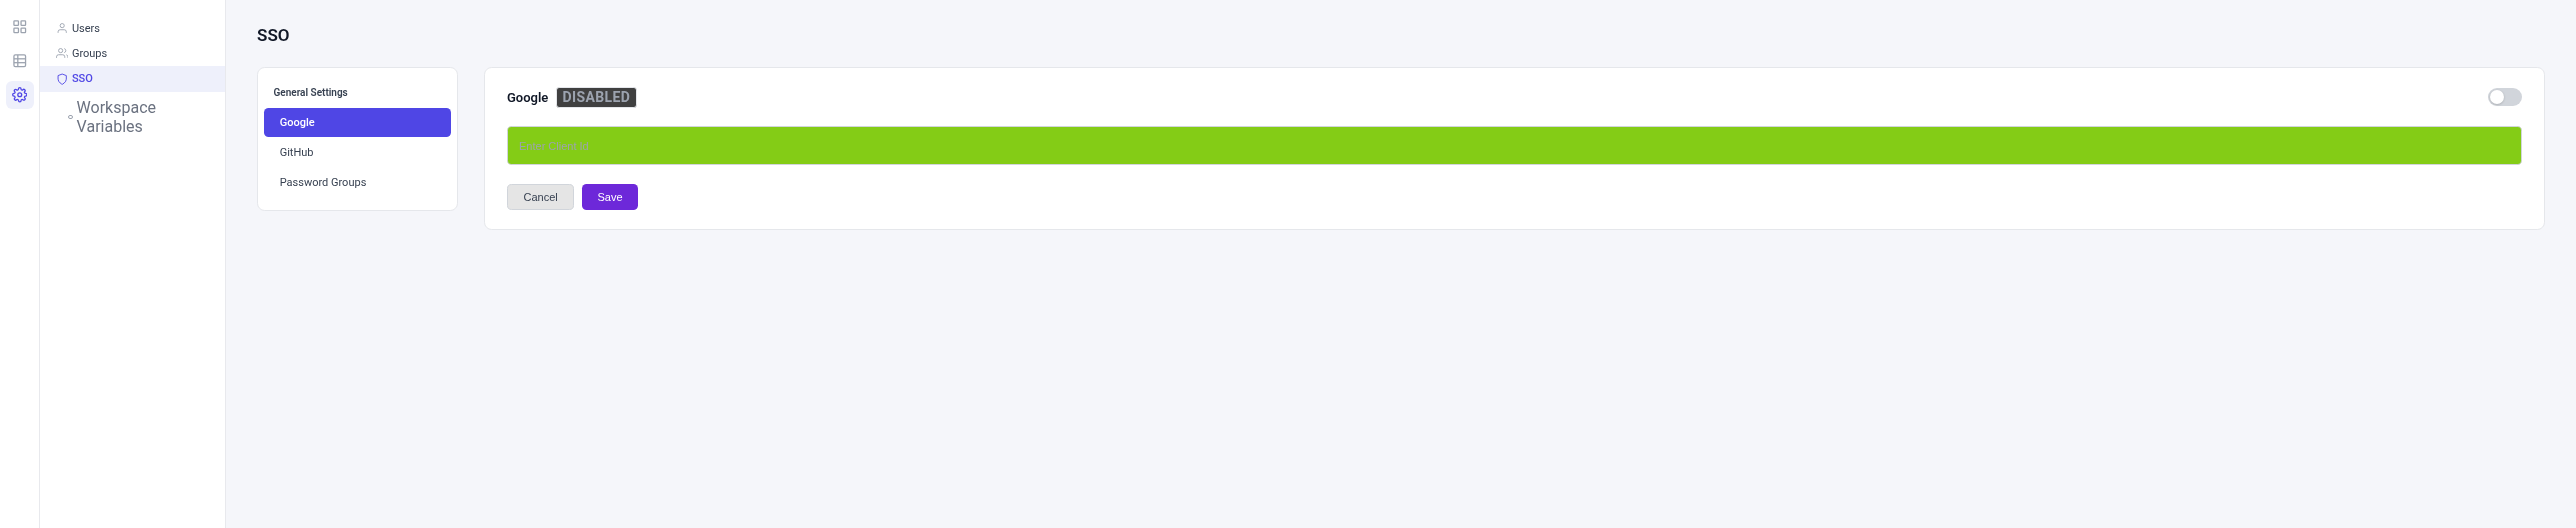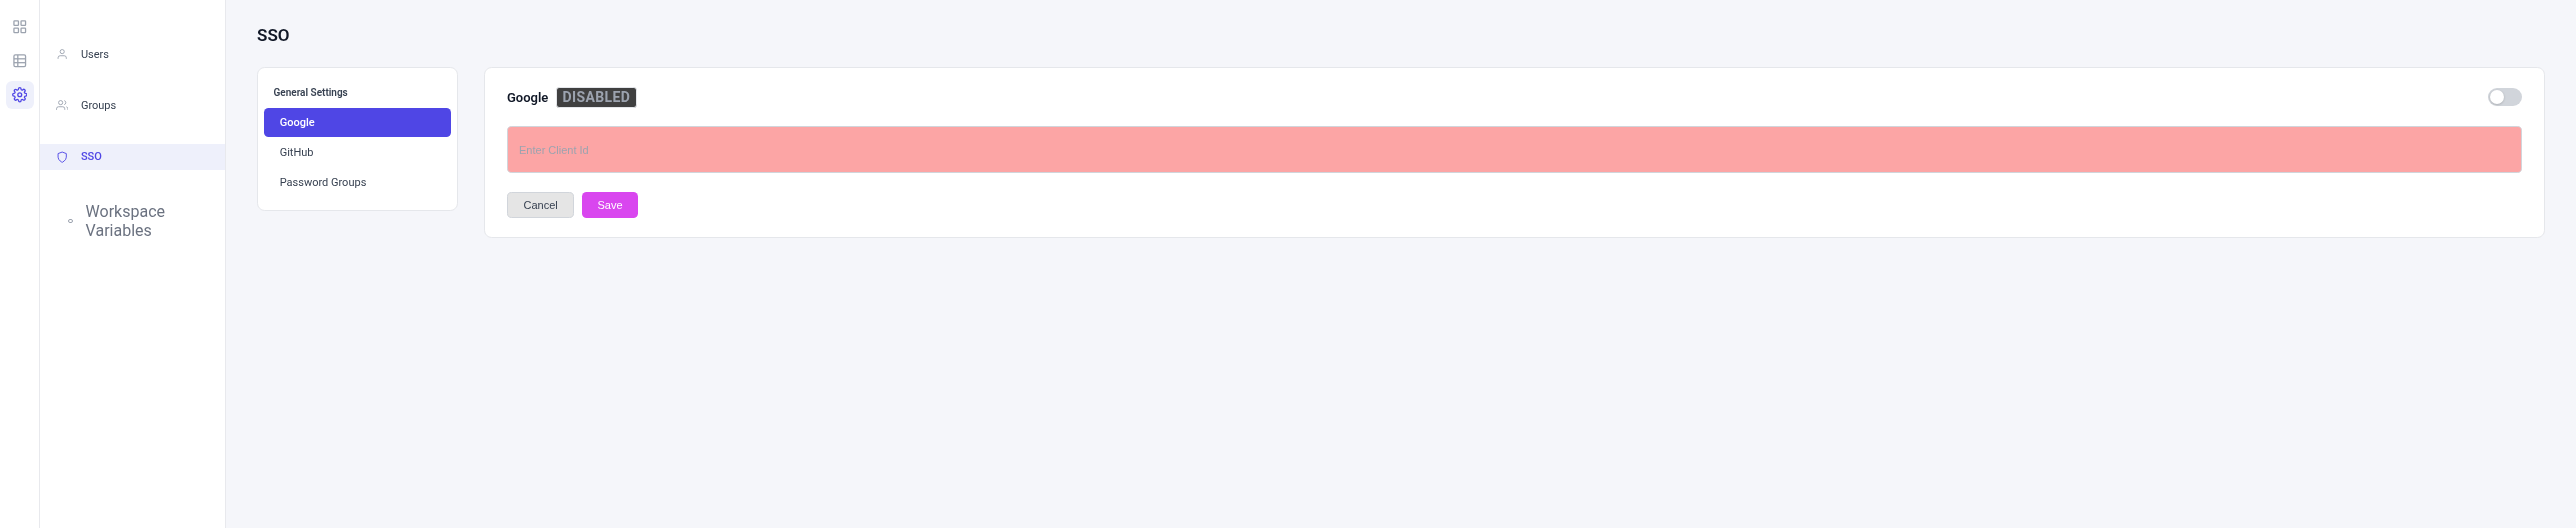--- a/index.html
+++ b/index.html
@@ -46,27 +46,26 @@
     .nav-sidebar {
       width: 186px;
       background: #fff;
       border-right: 0.8px solid #e8e9ed;
       padding: 15.5px 0;
       flex-shrink: 0;
     }
     .nav-item {
       display: flex;
       align-items: center;
-      gap: 13px;
+      gap: 4px;
       padding: 6.2px 15.5px;
       cursor: pointer;
       color: #374151;
       font-size: 11px;
       border-radius: 0;
-      margin-top: 26px;
     }
     .nav-item.active {
       background: #eef0fb;
       color: #4f46e5;
       font-weight: 500;
     }
     .nav-item svg {
       width: 12.4px;
       height: 12.4px;
       flex-shrink: 0;
@@ -198,27 +197,27 @@
 
     
     .form-label {
       font-size: 10px;
       font-weight: 500;
       color: #374151;
       margin-bottom: 6.2px;
     }
     .form-input {
       width: 100%;
-      height: 47px;
+      height: 39px;
       border: 0.8px solid #d1d5db;
       border-radius: 4.6px;
       padding: 0 11px;
       font-size: 11px;
       color: #374151;
-      background: #fca5a5;
+      background: #84cc16;
       outline: none;
     }
     .form-input::placeholder {
       color: #9ca3af;
     }
     .form-actions {
       display: flex;
       gap: 7.7px;
       margin-top: 18.6px;
     }
@@ -230,21 +229,21 @@
       background: #e5e5e5;
       border: 0.8px solid #d1d5db;
       border-radius: 4.6px;
       cursor: pointer;
     }
     .btn-save {
       padding: 6.2px 15.5px;
       font-size: 11px;
       font-weight: 500;
       color: #fff;
-      background: #d946ef;
+      background: #6d28d9;
       border: none;
       border-radius: 4.6px;
       cursor: pointer;
     }
   </style>
 </head>
 <body>
 
 <div class="icon-sidebar">
   <div class="icon-sidebar-item">

